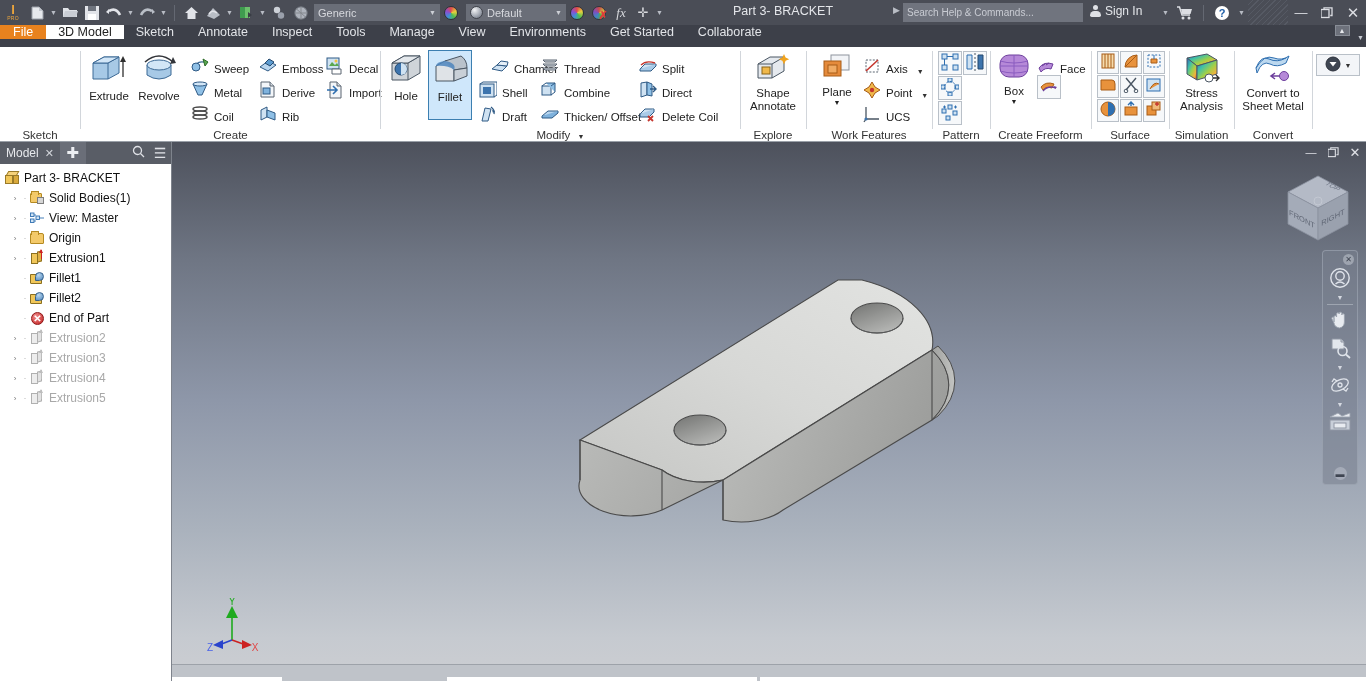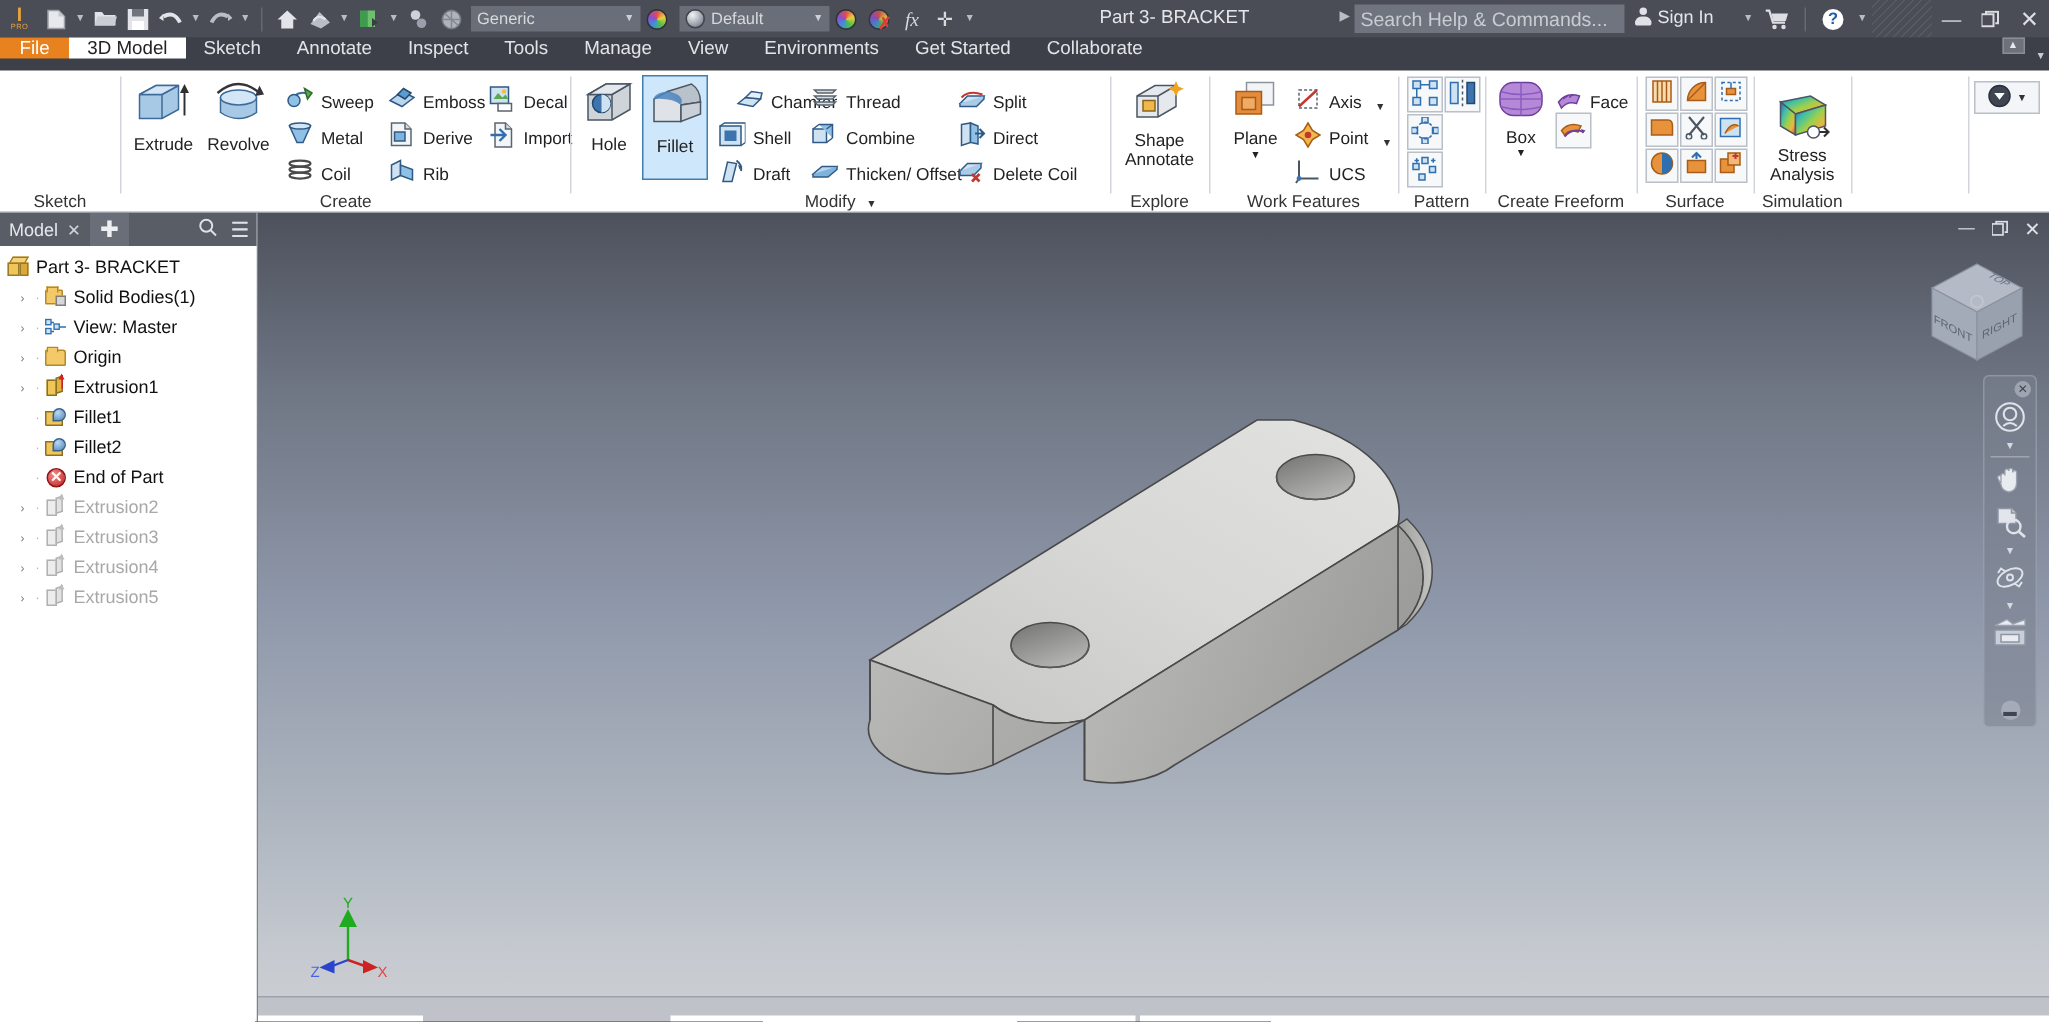--- a/index.html
+++ b/index.html
@@ -32,37 +32,37 @@
   .qarrow { width:11px; height:25px; display:flex; align-items:center;
     justify-content:center; color:#b8bcc4; font-size:7px; }
   .qsep { width:1px; height:16px; background:#646872; margin:0 5px; }
   .combo {
     height:17px; background:#6a6e78; color:#d7d9de;
     display:flex; align-items:center; padding:0 4px;
     font-size:11px; position:relative;
   }
   .combo .cv { flex:1; white-space:nowrap; overflow:hidden; }
   .combo .ca { font-size:7px; color:#cdd0d6; margin-left:4px;}
-  .combo-generic { width:113px; margin-left:2px; }
+  .combo-generic { width:126px; margin-left:2px; }
   .combo-default { width:100px; margin-left:4px; }
   .swatch { width:14px; height:14px; border-radius:50%;
     background:conic-gradient(#e04b4b,#e8cf3d,#4fbd4f,#3f8fd8,#8a4fd0,#e04b4b);
     border:1px solid #2e3138; }
   .sphere { width:13px; height:13px; border-radius:50%;
     background:radial-gradient(circle at 33% 28%, #f2f3f5, #9aa0ab 62%, #5d636e);
     border:1px solid #40434b; }
   .fx { font-style:italic; font-family:"Liberation Serif",serif; font-size:13px; color:#d8dade;}
   .title-text {
     position:absolute; left:733px; top:4px; font-size:12.5px; color:#e4e6ea;
     white-space:nowrap;
   }
   .title-arrow { position:absolute; left:893px; top:5px; font-size:9px; color:#b9bdc5;}
   .searchbox {
     position:absolute; left:903px; top:3px; width:180px; height:19px;
-    background:#70747e; color:#c9ccd3; font-size:13px;
+    background:#70747e; color:#c9ccd3; font-size:10px;
     display:flex; align-items:center; padding-left:4px;
   }
   .signin { position:absolute; left:1090px; top:4px; display:flex; align-items:center; gap:4px;}
   .signin .t { font-size:12px; color:#e4e6ea; }
   .person { width:11px; height:13px; position:relative; }
   .person:before{content:"";position:absolute;left:3px;top:0;width:5px;height:5px;border-radius:50%;background:#dfe1e6;}
   .person:after{content:"";position:absolute;left:0;top:6px;width:11px;height:6px;border-radius:5px 5px 2px 2px;background:#dfe1e6;}
   .tr-icons { position:absolute; right:0; top:0; height:25px; display:flex; align-items:center;}
   .tri { width:26px; height:25px; display:flex; align-items:center; justify-content:center;
     color:#dcdee3; font-size:13px; }
@@ -852,21 +852,21 @@
               <rect x="6" y="1" width="8" height="8" fill="#f0b97a" stroke="#a85c17"></rect>
               <path d="M11 1 v4 M9 3 h4" stroke="#c5362e" stroke-width="1.4"></path>
             </svg>
         </span>
       </div>
       <div class="panel-title">Surface</div>
     </div>
     <div class="panel-sep" style="left:1169px;"></div>
 
     <div class="panel" style="left:1170px;width:63px;">
-      <div class="big-btn" style="position:absolute;left:2px;top:15px;width:59px;">
+      <div class="big-btn" style="position:absolute;left:2px;top:5px;width:59px;">
         <span class="ico">
           <svg width="38" height="32" viewBox="0 0 38 32">
             <defs>
                 <linearGradient id="sg" x1="0" y1="0" x2="1" y2="1">
               <stop offset="0" stop-color="#2f5fc0"></stop>
                   <stop offset="0.3" stop-color="#3fc0a8"></stop>
               <stop offset="0.55" stop-color="#9fd04a"></stop>
                   <stop offset="0.78" stop-color="#f0b43c"></stop>
               <stop offset="1" stop-color="#d23c2e"></stop>
                 </linearGradient>
@@ -878,20 +878,35 @@
             <path d="M30 26 h6 M33 23 l3 3 l-3 3" stroke="#2f2f2f" stroke-width="1.4" fill="none"></path>
           </svg>
         </span>
         <span>Stress</span>
         <span>Analysis</span>
       </div>
       <div class="panel-title">Simulation</div>
     </div>
     <div class="panel-sep" style="left:1234px;"></div>
 
+    <div class="panel" style="left:1235px;width:76px;">
+      <div class="big-btn" style="position:absolute;left:2px;top:5px;width:72px;">
+        <span class="ico">
+          <svg width="40" height="32" viewBox="0 0 40 32">
+            <path d="M3 16 q8 -14 18 -10 q8 3 15 -2 l-3 7 q-9 5 -16 1 q-8 -4 -13 9z" fill="#bcd8ef" stroke="#2f6fb0"></path>
+            <path d="M3 16 q5 -13 13 -9 q8 4 17 -1" fill="none" stroke="#2f6fb0"></path>
+            <circle cx="31" cy="24" r="4.5" fill="#b689d8" stroke="#6d3f9c"></circle>
+            <path d="M26 24 h-8 M22 21 l-4 3 l4 3" stroke="#6d3f9c" stroke-width="1.5" fill="none"></path>
+          </svg>
+        </span>
+        <span>Convert to</span>
+        <span>Sheet Metal</span>
+      </div>
+      <div class="panel-title">Convert</div>
+    </div>
     <div class="panel-sep" style="left:1312px;"></div>
 
     <div style="position:absolute;left:1316px;top:7px;width:44px;height:22px;border:1px solid #b9c0c8;background:#f3f5f8;display:flex;align-items:center;justify-content:center;gap:4px;">
       <span>
         <svg width="16" height="16" viewBox="0 0 16 16">
             <circle cx="8" cy="8" r="7" fill="#3f4652" stroke="#2b303a"></circle>
             <path d="M4.5 6 L8 10.5 L11.5 6z" fill="#fff"></path>
           </svg>
       </span>
       <span style="font-size:7px;color:#333;">▼</span>

